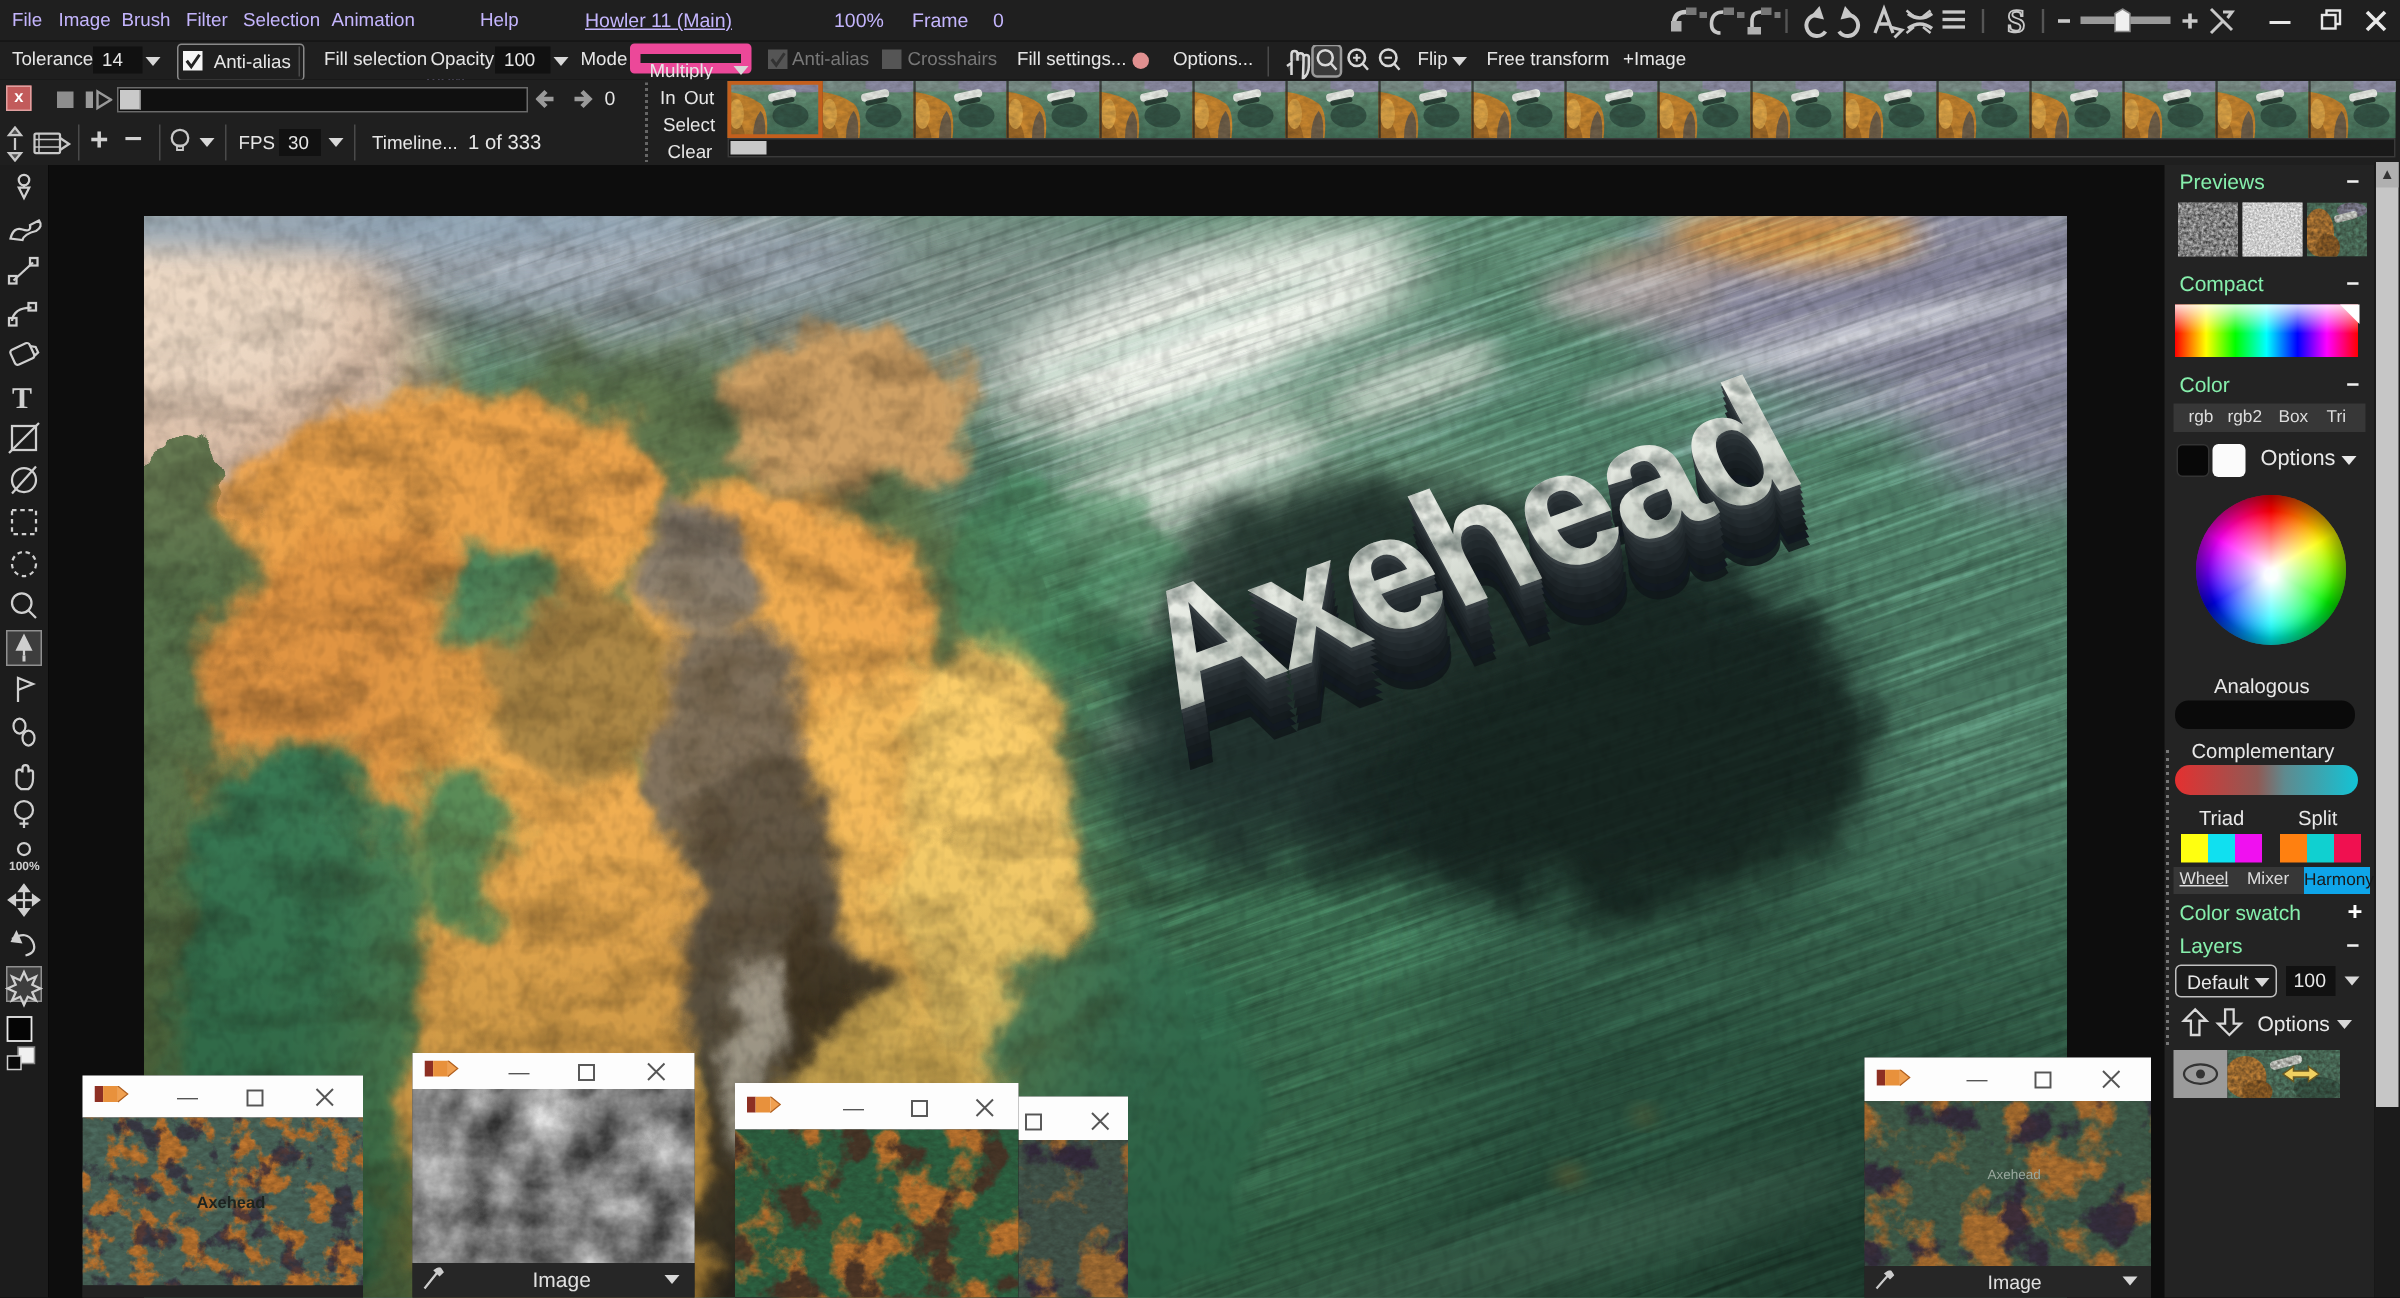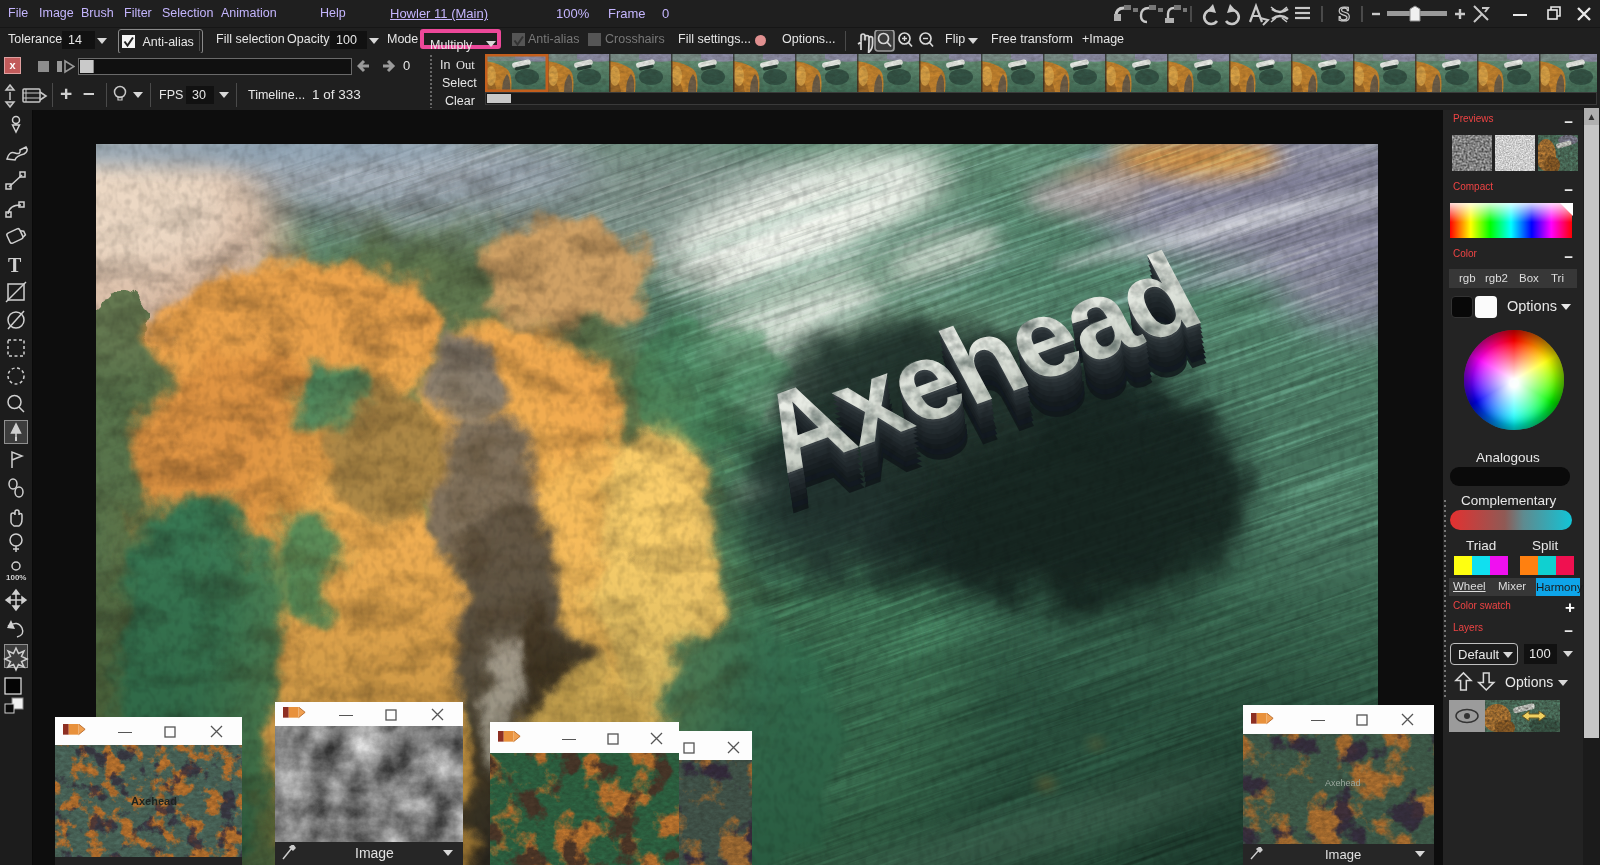--- a/index.html
+++ b/index.html
@@ -20,21 +20,21 @@
 .numbox { background:#111; color:#e6e6e6; font-size:12.5px; padding:2px 6px; }
 .arrow-down { display:inline-block; width:0; height:0; border-left:5px solid transparent;
   border-right:5px solid transparent; border-top:6px solid #d8d8d8; }
 
 #tools { left:0; top:110px; width:33px; height:755px; background:#1c1c1c; border-right:1px solid #090909; }
 
 #work { left:33px; top:110px; width:1410px; height:755px; background:#0d0d0d; }
 
 #panel { left:1443px; top:110px; width:140px; height:755px; background:#232323; color:#e4e4e4; }
 #pscroll { left:1583px; top:108px; width:17px; height:757px; background:#1b1b1b; }
-.phead { position:absolute; left:10px; font-size:10px; color:#ef4444; }
+.phead { position:absolute; left:10px; font-size:14px; color:#86efac; }
 .pminus { position:absolute; right:10px; font-size:15px; color:#efefef; font-weight:bold; }
 
 .fwin { position:absolute; background:#222; }
 .fwin .tbar { position:absolute; left:0; top:0; width:100%; height:26px; background:#fdfdfd; }
 .fwin .wbtn { position:absolute; top:4px; color:#555; font-size:14px; }
 </style>
 </head>
 <body>
 <div id="root">
 
@@ -128,21 +128,21 @@
           </svg>
       </span>
       <span class="txt" style="margin-left:3px;">Anti-alias</span>
     </span>
     <div class="vsep" style="left:199px; top:3px; height:20px;"></div>
     <span class="it txt" style="left:216px;">Fill selection</span>
     <span class="it txt" style="left:287px;">Opacity</span>
     <span class="it numbox" style="left:330px; top:3px; width:37px;">100</span>
     <span class="it arrow-down" style="left:369px; top:10px;"></span>
     <span class="it txt" style="left:387px;">Mode</span>
-    <span class="it" style="left:420px; top:1px; width:81px; height:20px; border:4px solid #ec4899; border-radius:3px; padding:2px 6px;">
+    <span class="it" style="left:420px; top:1px; width:81px; height:20px; border:7px solid #ec4899; border-radius:3px; padding:2px 6px;">
       <span class="txt">Multiply</span><span class="arrow-down" style="position:absolute; left:62px; top:8px;"></span>
     </span>
     <span class="it" style="left:512px; top:5px; width:13px; height:13px; background:#555;">
       <svg width="13" height="13">
           <path d="M2.5 6.5 l3 4 L11 2.5" stroke="#333" stroke-width="2" fill="none"></path>
         </svg>
     </span>
     <span class="it dim" style="left:528px; font-size:12.5px;">Anti-alias</span>
     <span class="it" style="left:588px; top:5px; width:13px; height:13px; background:#555;"></span>
     <span class="it dim" style="left:605px; font-size:12.5px;">Crosshairs</span>
@@ -213,21 +213,21 @@
     <span class="abs txt" style="left:159px; top:35px;">FPS</span>
     <span class="abs numbox" style="left:186px; top:33px; width:28px;">30</span>
     <span class="abs arrow-down" style="left:219px; top:39px;"></span>
     <div class="vsep" style="left:236px; top:30px; height:24px;"></div>
     <span class="abs txt" style="left:248px; top:35px;">Timeline...</span>
     <span class="abs txt" style="left:312px; top:34px; font-size:13.5px;">1 of 333</span>
   </div>
   <div id="filmzone" class="abs">
     <div class="abs" style="left:0px; top:2px; width:3px; height:53px; background-image:repeating-linear-gradient(to bottom,#666 0 2px,transparent 2px 4px); width:2px;"></div>
     <span class="abs txt" style="left:10px; top:5px;">In</span>
-    <span class="abs txt" style="left:26px; top:5px;font-family:Liberation Serif, serif;">Out</span>
+    <span class="abs txt" style="left:26px; top:5px;">Out</span>
     <span class="abs txt" style="left:12px; top:23px;">Select</span>
     <span class="abs txt" style="left:15px; top:41px;">Clear</span>
 
     <div id="strip" class="abs" style="left:55px; top:1px; width:1112px; height:38px;">
       <svg width="1112" height="38" viewBox="0 0 1112 38">
         <defs>
           <linearGradient id="fsbase" x1="0" y1="0" x2="0" y2="1">
             <stop offset="0" stop-color="#6e9a7e"></stop>
               <stop offset="1" stop-color="#426e58"></stop>
           </linearGradient>

